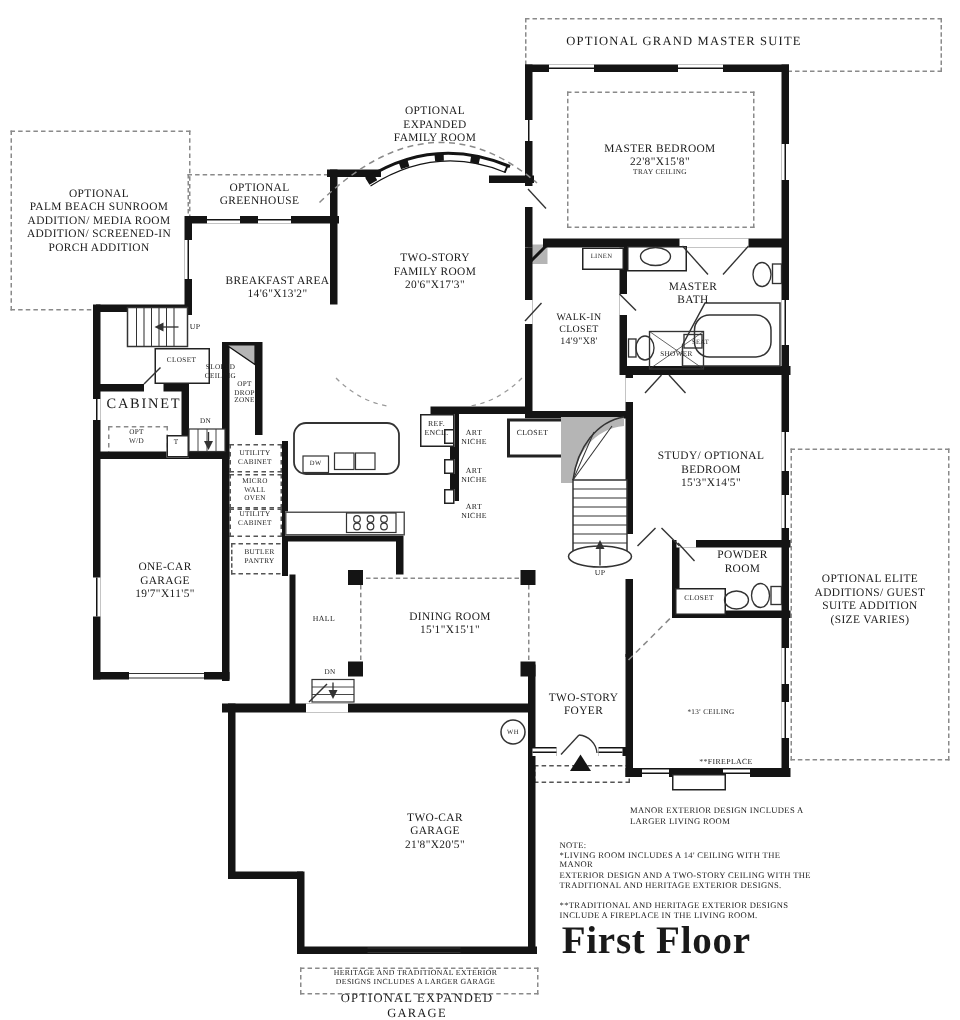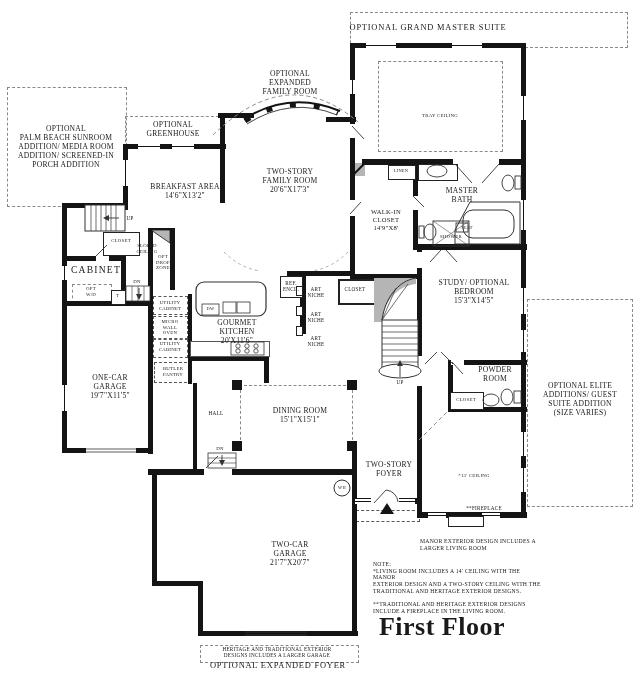--- a/index.html
+++ b/index.html
@@ -6,21 +6,21 @@
   .plan{position:relative;width:640px;height:680px;background:#fff;overflow:hidden;
         font-family:"Liberation Serif", serif;color:#1a1a1a;}
   .w{position:absolute;background:#141414;}
   .gap{position:absolute;background:#fff;}
   .lbl{position:absolute;white-space:pre-line;text-align:center;line-height:1.18;
        letter-spacing:.25px;font-size:7.6px;color:#1a1a1a;}
   .left{text-align:left;}
   .s4{font-size:4.4px;} .s45{font-size:4.8px;} .s5{font-size:5.2px;}
   .s55{font-size:5.7px;} .s65{font-size:6.6px;} .s7{font-size:7.1px;}
   .s8{font-size:8.4px;letter-spacing:.8px;} .s9{font-size:9.6px;letter-spacing:1.2px;}
-  .title{font-size:26px;font-weight:bold;letter-spacing:.5px;text-align:right;}
+  .title{font-size:26px;font-weight:bold;letter-spacing:.5px;}
   .dash{position:absolute;border:1px dashed #8a8a8a;}
   .dashv{position:absolute;width:0;border-left:1px dashed #8a8a8a;}
   .dashh{position:absolute;height:0;border-top:1px dashed #8a8a8a;}
   .thin{position:absolute;border:1px solid #222;background:#fff;}
   .thick{border-width:2px;}
   .lite{border-color:#555;}
   .shade{position:absolute;background:#b5b5b5;}
   .winh{position:absolute;height:5px;background:#fff;}
   .winh::after{content:"";position:absolute;left:0;right:0;top:2px;height:1px;background:#141414;}
   .winv{position:absolute;width:5px;background:#fff;}
@@ -280,50 +280,49 @@
   <div class="lbl" style="left:10px;top:125px;width:112px">OPTIONAL
 PALM BEACH SUNROOM
 ADDITION/ MEDIA ROOM
 ADDITION/ SCREENED-IN
 PORCH ADDITION</div>
   <div class="lbl" style="left:130px;top:121px;width:86px">OPTIONAL
 GREENHOUSE</div>
   <div class="lbl" style="left:248px;top:70px;width:84px">OPTIONAL
 EXPANDED
 FAMILY ROOM</div>
-  <div class="lbl s8" style="left:340px;top:23px;width:176px">OPTIONAL GRAND MASTER SUITE</div>
+  <div class="lbl s8" style="left:368px;top:23px;width:176px">OPTIONAL GRAND MASTER SUITE</div>
   <div class="lbl" style="left:140px;top:183px;width:90px">BREAKFAST AREA
 14'6"X13'2"</div>
   <div class="lbl" style="left:248px;top:168px;width:84px">TWO-STORY
 FAMILY ROOM
 20'6"X17'3"</div>
+  <div class="lbl" style="left:388px;top:95px;width:104px">MASTER BEDROOM
+22'8"X15'8"</div>
   <div class="lbl s45" style="left:388px;top:113px;width:104px">TRAY CEILING</div>
   <div class="lbl s4" style="left:388px;top:168px;width:26px">LINEN</div>
   <div class="lbl" style="left:438px;top:187px;width:48px">MASTER
 BATH</div>
   <div class="lbl s65" style="left:358px;top:208px;width:56px">WALK-IN
 CLOSET
 14'9"X8'</div>
   <div class="lbl s4" style="left:458px;top:225px;width:18px">SEAT</div>
   <div class="lbl s45" style="left:436px;top:234px;width:30px">SHOWER</div>
-  <div class="lbl" style="left:424px;top:279px;width:100px">STUDY/ OPTIONAL
+  <div class="lbl" style="left:424px;top:300px;width:100px">STUDY/ OPTIONAL
 BEDROOM
 15'3"X14'5"</div>
   <div class="lbl s5" style="left:340px;top:286px;width:30px">CLOSET</div>
   <div class="lbl s5" style="left:303px;top:286px;width:26px">ART
 NICHE</div>
   <div class="lbl s5" style="left:303px;top:311px;width:26px">ART
 NICHE</div>
   <div class="lbl s5" style="left:303px;top:335px;width:26px">ART
 NICHE</div>
   <div class="lbl s5" style="left:278px;top:280px;width:26px">REF.
 ENCL.</div>
-  <div class="lbl" style="left:203px;top:319px;width:68px">GOURMET
-KITCHEN
-20'X11'6"</div>
   <div class="lbl s4" style="left:203px;top:306px;width:15px">DW</div>
   <div class="lbl s45" style="left:152px;top:300px;width:36px">UTILITY
 CABINET</div>
   <div class="lbl s45" style="left:155px;top:319px;width:30px">MICRO
 WALL
 OVEN</div>
   <div class="lbl s45" style="left:152px;top:341px;width:36px">UTILITY
 CABINET</div>
   <div class="lbl s45" style="left:156px;top:366px;width:34px">BUTLER
 PANTRY</div>
@@ -364,18 +363,18 @@
   <div class="lbl s55 left" style="left:373px;top:561px;width:168px">NOTE:
 *LIVING ROOM INCLUDES A 14' CEILING WITH THE MANOR
 EXTERIOR DESIGN AND A TWO-STORY CEILING WITH THE
 TRADITIONAL AND HERITAGE EXTERIOR DESIGNS.
 
 **TRADITIONAL AND HERITAGE EXTERIOR DESIGNS
 INCLUDE A FIREPLACE IN THE LIVING ROOM.</div>
   <div class="lbl title" style="left:370px;top:612px;width:135px">First Floor</div>
   <div class="lbl" style="left:252px;top:541px;width:76px">TWO-CAR
 GARAGE
-21'7"X20'7"</div>
+21'8"X20'5"</div>
   <div class="lbl s5" style="left:210px;top:646px;width:134px">HERITAGE AND TRADITIONAL EXTERIOR
 DESIGNS INCLUDES A LARGER GARAGE</div>
-  <div class="lbl s8" style="left:206px;top:661px;width:144px">OPTIONAL EXPANDED FOYER</div>
+  <div class="lbl s8" style="left:206px;top:661px;width:144px">OPTIONAL EXPANDED GARAGE</div>
 
 </div>
 
 </body></html>

